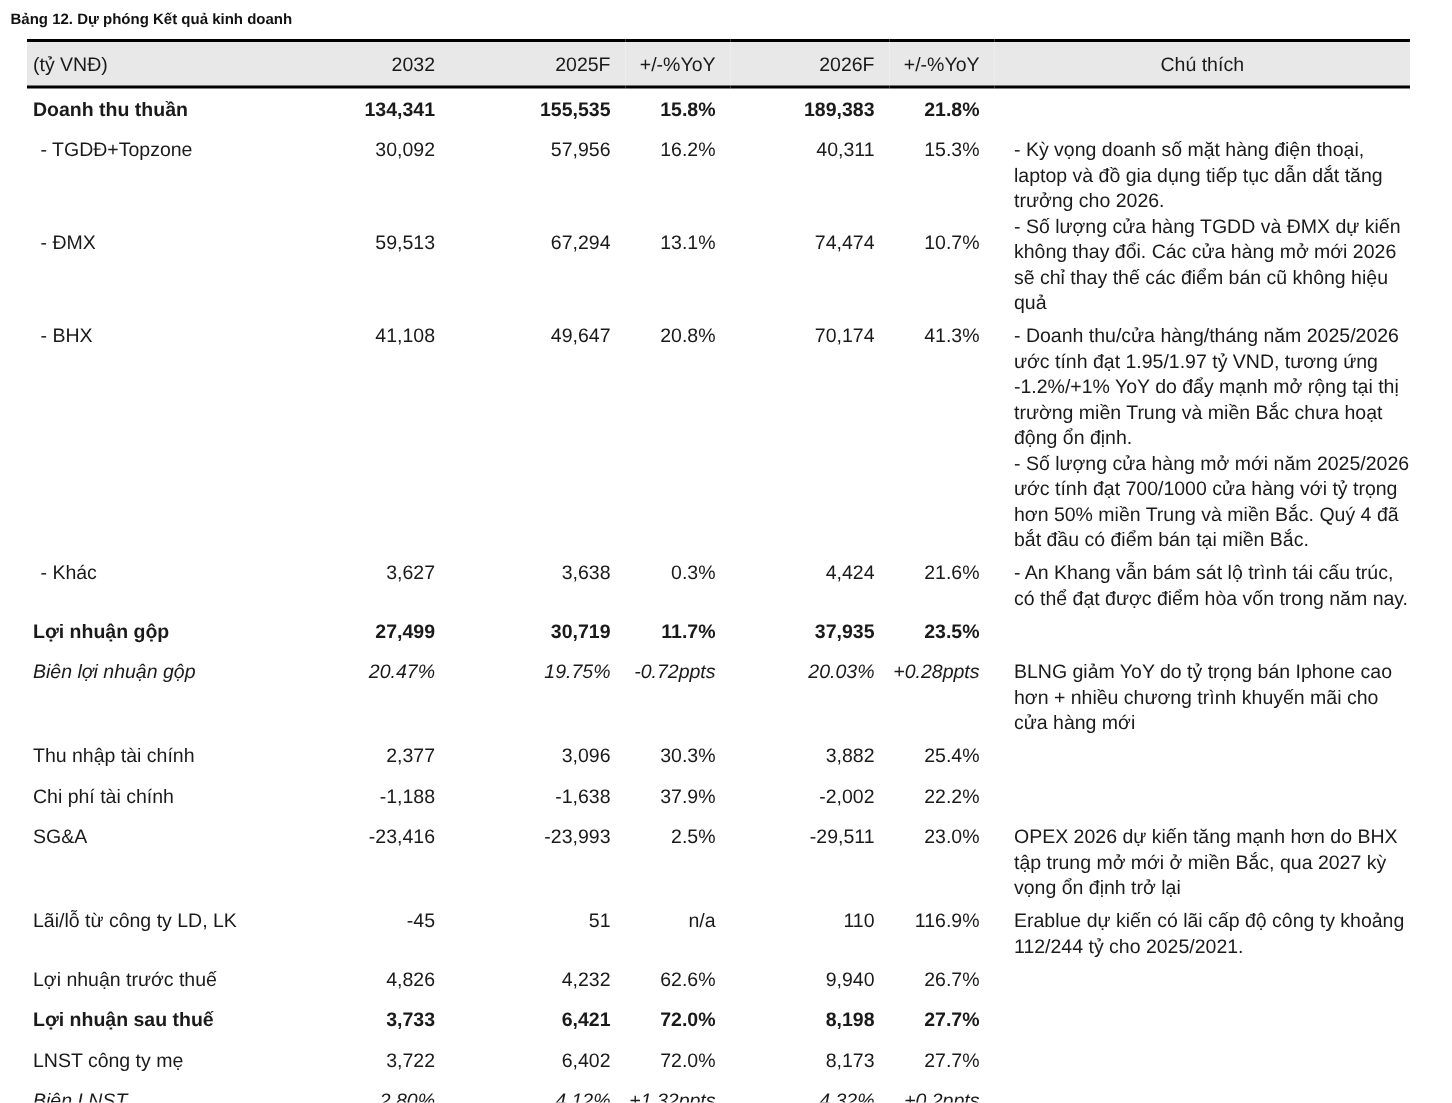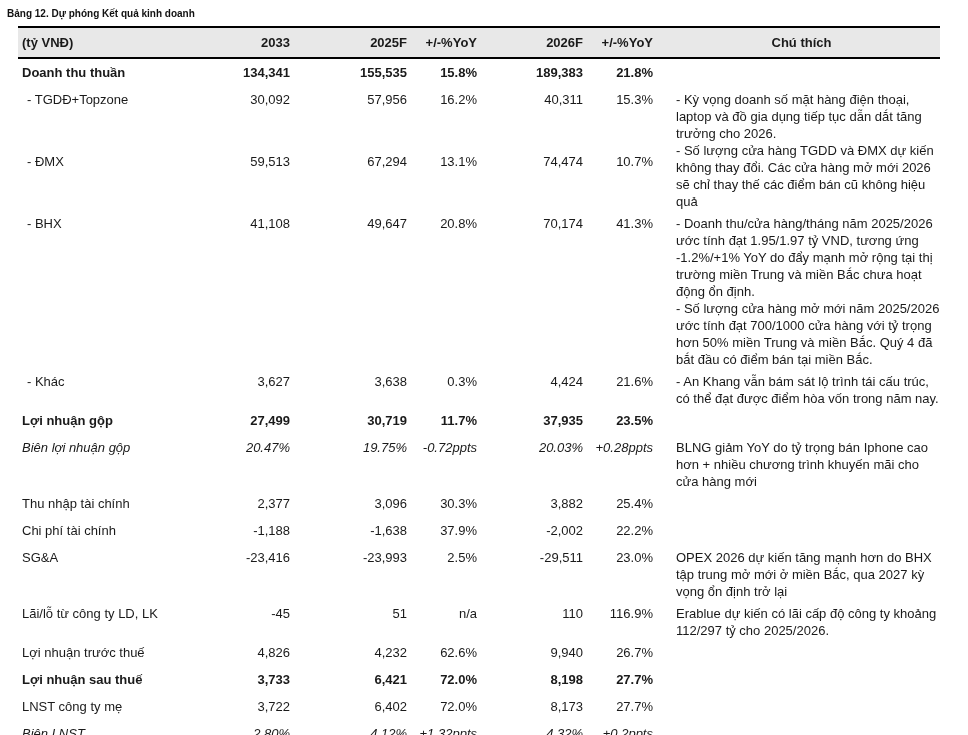--- a/index.html
+++ b/index.html
@@ -34,21 +34,21 @@
   col.c-label{width:182px;}
   col.c-2024{width:100px;}
   col.c-2025f{width:117px;}
   col.c-yoy1{width:70px;}
   col.c-2026f{width:106px;}
   col.c-yoy2{width:70px;}
   col.c-notes{width:277px;}
   thead th{
     background:var(--header-bg);
     border-bottom:2.5px solid var(--border-color);
-    font-weight:bold;
+    font-weight:normal;
     padding:6px 0;
     line-height:17px;
     white-space:nowrap;
   }
   thead th.h-label{text-align:left;padding-left:4px;}
   thead th.h-num{text-align:right;padding-right:10px;}
   thead th.h-notes{text-align:center;}
   tbody td{
     vertical-align:top;
     padding:5px 0;
@@ -79,21 +79,21 @@
     <col class="c-2024">
     <col class="c-2025f">
     <col class="c-yoy1">
     <col class="c-2026f">
     <col class="c-yoy2">
     <col class="c-notes">
   </colgroup>
   <thead>
     <tr>
         <th class="h-label">(tỷ VNĐ)</th>
-        <th class="h-num">2033</th>
+        <th class="h-num">2032</th>
         <th class="h-num">2025F</th>
         <th class="h-num">+/-%YoY</th>
         <th class="h-num">2026F</th>
         <th class="h-num">+/-%YoY</th>
         <th class="h-notes">Chú thích</th>
       </tr>
   </thead>
   <tbody>
       <tr class="row-bold">
         <td class="cell-label">Doanh thu thuần</td>
@@ -197,21 +197,21 @@
         </td>
       </tr>
       <tr class="row-normal">
         <td class="cell-label">Lãi/lỗ từ công ty LD, LK</td>
         <td class="cell-num">-45</td>
         <td class="cell-num">51</td>
         <td class="cell-num">n/a</td>
         <td class="cell-num">110</td>
         <td class="cell-num">116.9%</td>
         <td class="cell-note">
-          <div class="note-para">Erablue dự kiến có lãi cấp độ công ty khoảng 112/297 tỷ cho 2025/2026.</div>
+          <div class="note-para">Erablue dự kiến có lãi cấp độ công ty khoảng 112/244 tỷ cho 2025/2021.</div>
         </td>
       </tr>
       <tr class="row-normal">
         <td class="cell-label">Lợi nhuận trước thuế</td>
         <td class="cell-num">4,826</td>
         <td class="cell-num">4,232</td>
         <td class="cell-num">62.6%</td>
         <td class="cell-num">9,940</td>
         <td class="cell-num">26.7%</td>
         <td class="cell-note"></td>

